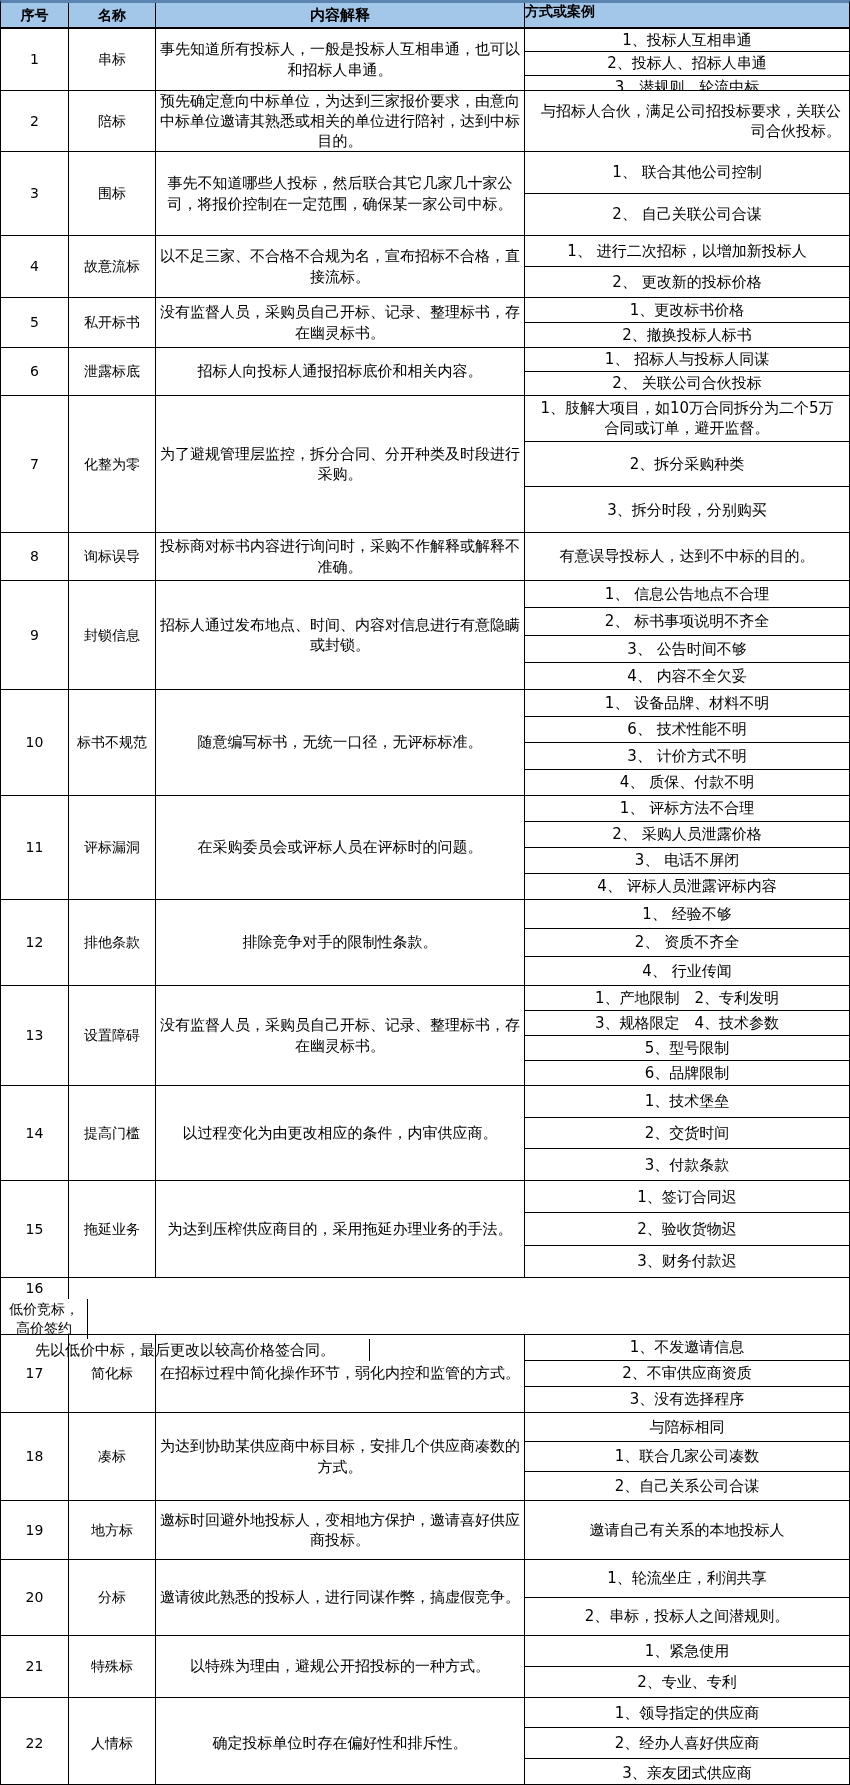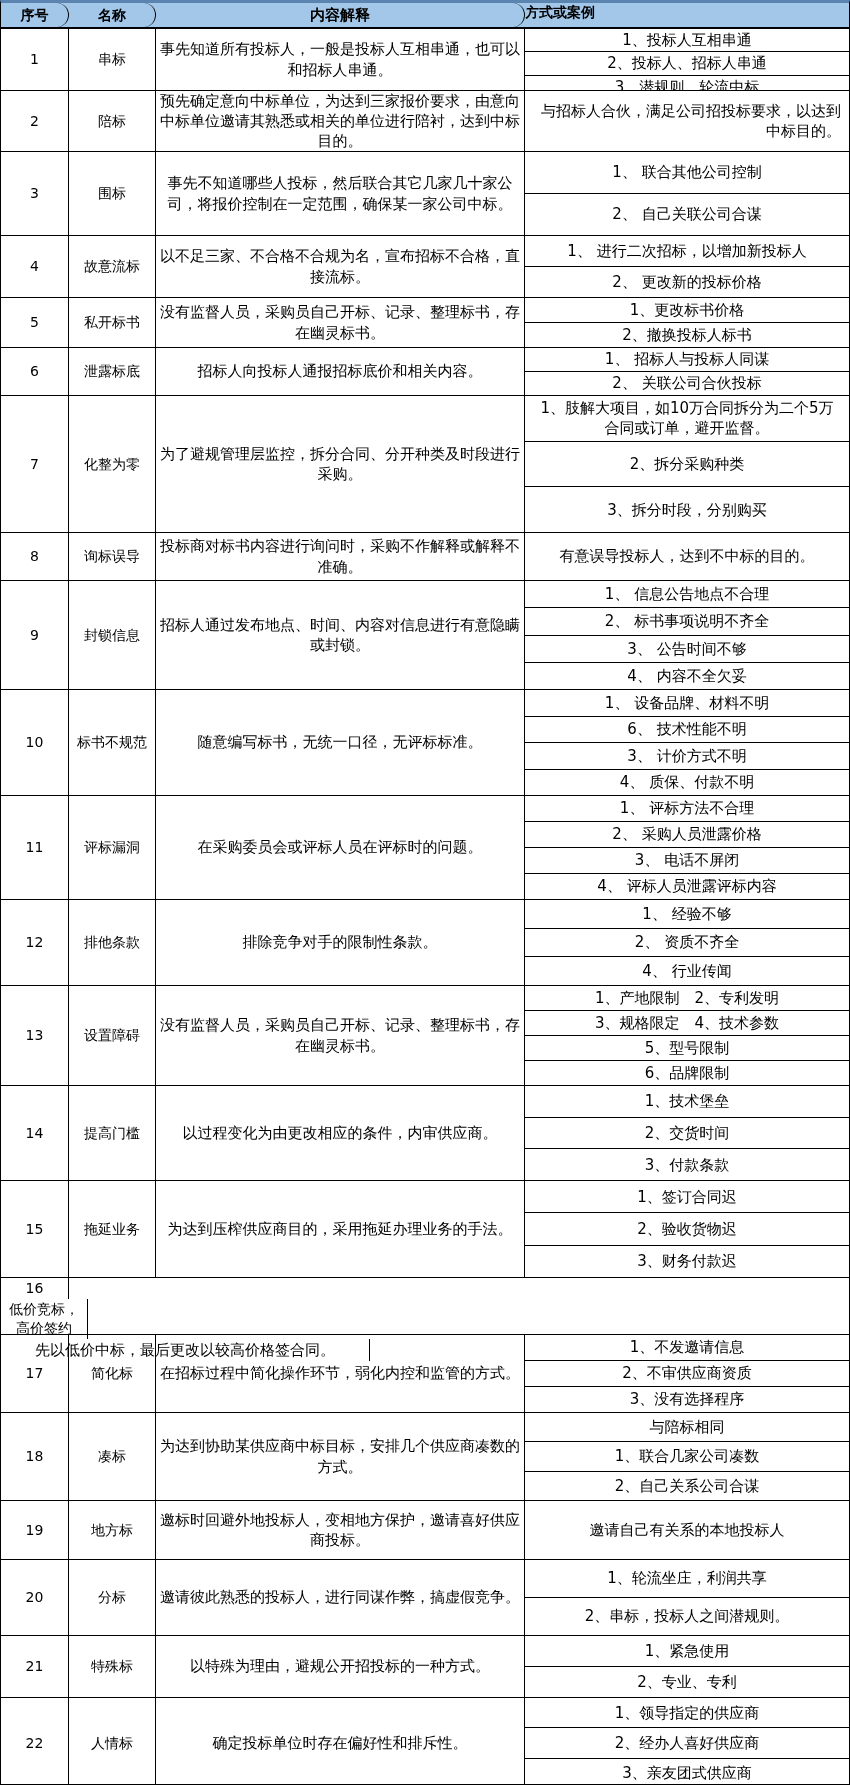--- a/index.html
+++ b/index.html
@@ -9,21 +9,21 @@
     border-top:3px solid #5b84b1;
     overflow:hidden;background:#fff;
     font-family:"DejaVu Sans","Liberation Sans",sans-serif;
     color:#000;
   }
   .header-row{
     display:flex;height:26px;box-sizing:border-box;
     background:#a3c7e9;border-bottom:2px solid #000;
     font-size:14px;font-weight:bold;
   }
-  .header-row .cell{border-bottom:none;border-radius:12px;}
+  .header-row .cell{border-bottom:none;}
   .row{display:flex;box-sizing:border-box;border-bottom:1px solid #000;}
   .row:last-child{border-bottom:none;}
   .cell{
     box-sizing:border-box;display:flex;align-items:center;justify-content:center;
     text-align:center;border-right:1px solid #000;padding:1px 4px;
     line-height:1.35;overflow:hidden;
   }
   .col-no{width:68px;font-size:14px;flex:none;}
   .col-name{width:87px;font-size:14px;flex:none;}
   .col-exp{width:369px;font-size:15px;flex:none;}
@@ -39,41 +39,41 @@
   .sub-cell:last-child{border-bottom:none;text-align:right;}
 </style>
 </head>
 <body>
 
 <div class="table-wrap">
   <div class="header-row">
     <div class="cell col-no">序号</div>
     <div class="cell col-name">名称</div>
     <div class="cell col-exp">内容解释</div>
-    <div class="cell col-methods" style="flex-direction:row;border-right:none;">
+    <div class="cell col-methods" style="flex-direction:row;border-right:none;font-family:Liberation Serif, serif;">
       <span>方式或案例</span>
     </div>
   </div>
   <div id="rows">
       <div class="row" style="height: 62px;">
         <div class="cell col-no">1</div>
         <div class="cell col-name">串标</div>
         <div class="cell col-exp">事先知道所有投标人，一般是投标人互相串通，也可以和招标人串通。</div>
         <div class="cell col-methods">
           <div class="sub-cell">1、投标人互相串通</div>
           <div class="sub-cell">2、投标人、招标人串通</div>
           <div class="sub-cell">3、潜规则，轮流中标</div>
         </div>
       </div>
       <div class="row" style="height: 61px;">
         <div class="cell col-no">2</div>
         <div class="cell col-name">陪标</div>
         <div class="cell col-exp">预先确定意向中标单位，为达到三家报价要求，由意向中标单位邀请其熟悉或相关的单位进行陪衬，达到中标目的。</div>
         <div class="cell col-methods">
-          <div class="sub-cell">与招标人合伙，满足公司招投标要求，以达到中标目的。</div>
+          <div class="sub-cell">与招标人合伙，满足公司招投标要求，关联公司合伙投标。</div>
         </div>
       </div>
       <div class="row" style="height: 84px;">
         <div class="cell col-no">3</div>
         <div class="cell col-name">围标</div>
         <div class="cell col-exp">事先不知道哪些人投标，然后联合其它几家几十家公司，将报价控制在一定范围，确保某一家公司中标。</div>
         <div class="cell col-methods">
           <div class="sub-cell">1、 联合其他公司控制</div>
           <div class="sub-cell">2、 自己关联公司合谋</div>
         </div>

